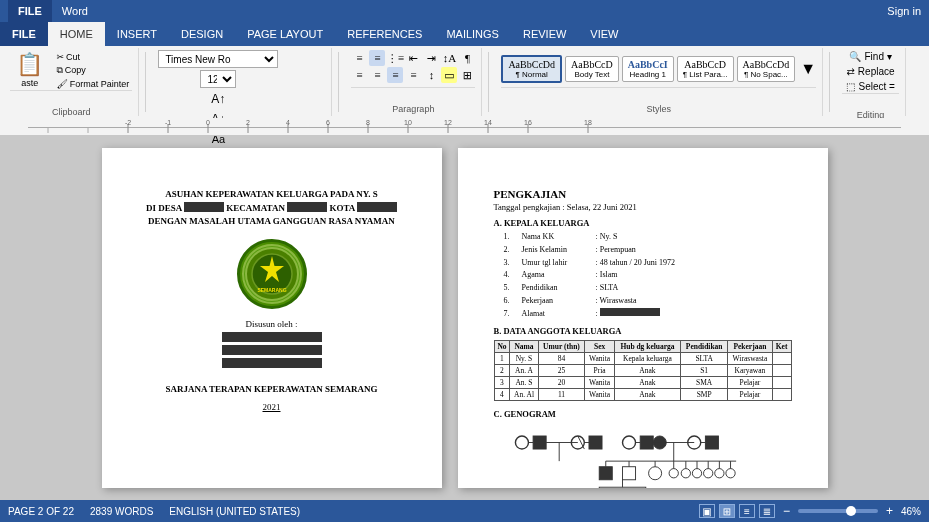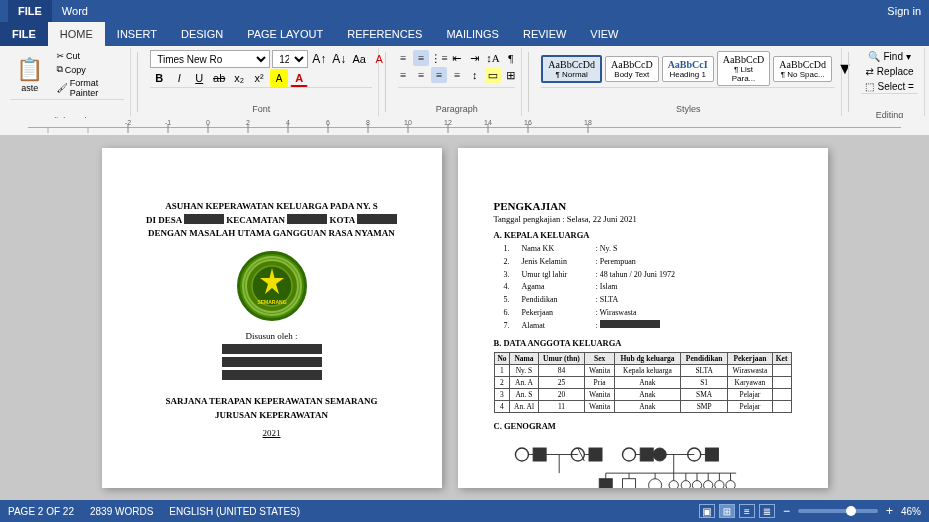--- a/index.html
+++ b/index.html
@@ -87,20 +87,21 @@
     
     .font-group .ribbon-group-content {
       flex-direction: column;
       align-items: flex-start;
       gap: 1px;
     }
     .font-row {
       display: flex;
       align-items: center;
       gap: 2px;
+      flex-direction: column;
     }
     .font-select {
       height: 18px;
       font-size: 10px;
       font-family: Segoe UI, Arial, sans-serif;
       width: 120px;
       border: 1px solid #aaa;
       background: white;
       padding: 0 2px;
     }
@@ -182,21 +183,21 @@
       overflow: hidden;
       gap: 16px;
       padding: 12px 20px;
       justify-content: center;
     }
 
     
     .page {
       background: white;
       box-shadow: 2px 2px 8px rgba(0,0,0,0.3);
-      padding: 52px 36px;
+      padding: 40px 36px;
       width: 340px;
       flex-shrink: 0;
       font-family: 'Times New Roman', serif;
       font-size: 9px;
       overflow: hidden;
     }
     .page2 {
       width: 370px;
     }
 
@@ -661,21 +662,20 @@
       </div>
     </div>
     <div class="cover-author">
       <span>Disusun oleh :</span>
     </div>
     <span class="cover-name-redact"></span>
     <span class="cover-name-redact"></span>
     <span class="cover-name-redact"></span>
     <div class="cover-bottom">
       <div>SARJANA TERAPAN KEPERAWATAN SEMARANG</div>
-      <div>JURUSAN KEPERAWATAN</div>
     </div>
     <div class="cover-year">
       <span>2021</span>
     </div>
   </div>
 
   <div class="page page2">
     <div class="section-header">PENGKAJIAN</div>
     <div class="section-date">Tanggal pengkajian : Selasa, 22 Juni 2021</div>
 

